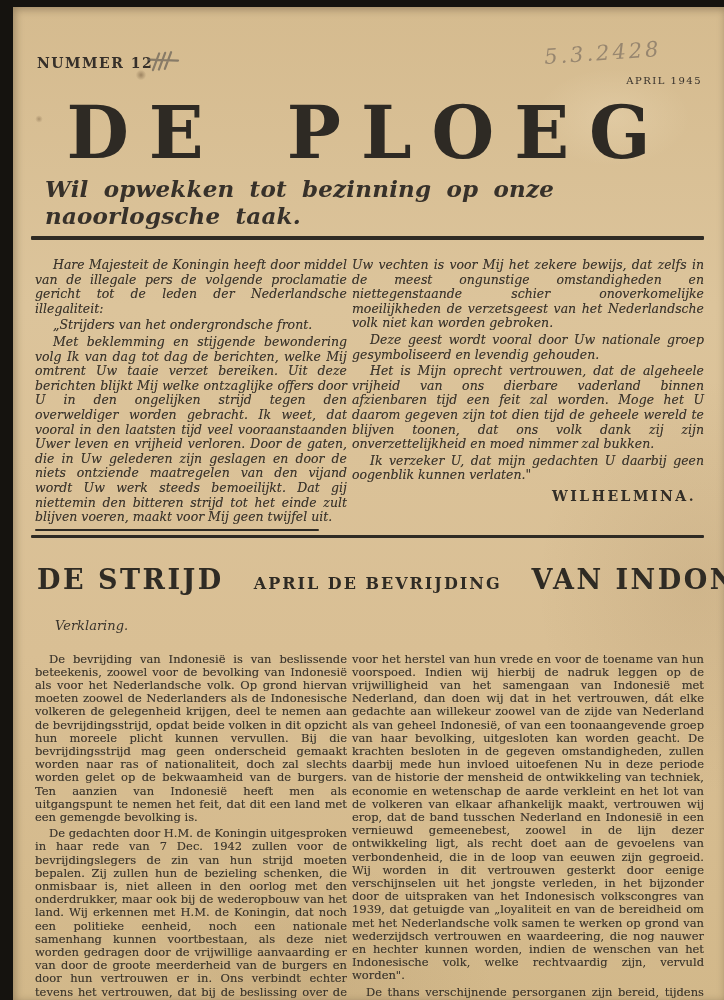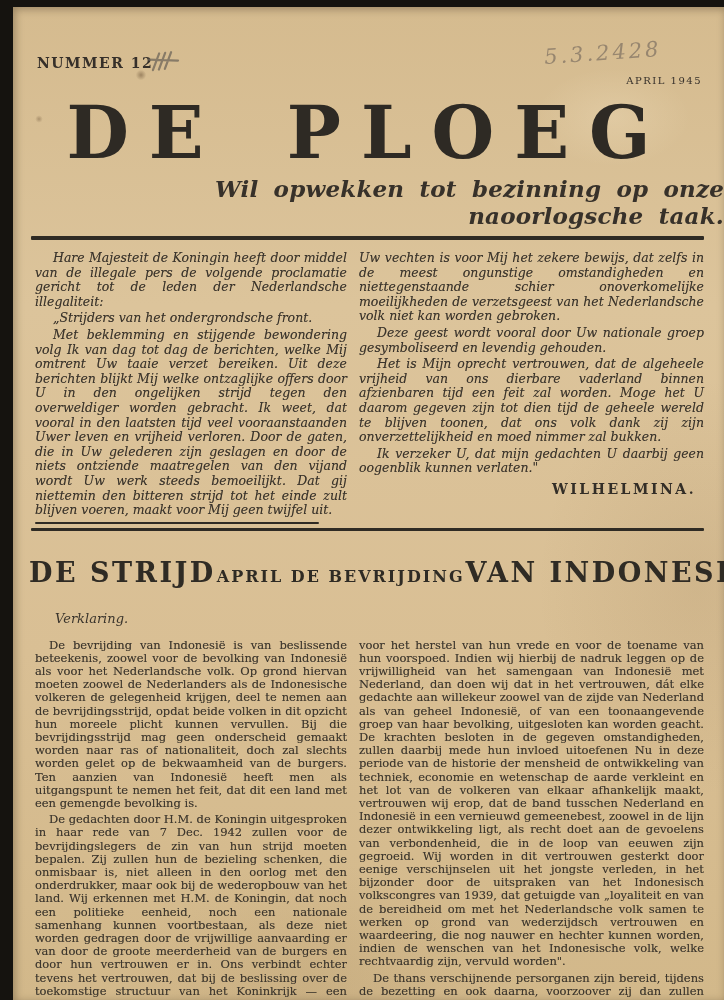--- a/index.html
+++ b/index.html
@@ -34,39 +34,39 @@
   .date{
     position:absolute;right:22px;top:28px;
     font-weight:normal;font-size:10px;letter-spacing:1.5px;color:#36302a;
   }
   .title{
     margin:12px 0 0 0;text-align:center;
     font-size:72px;line-height:76px;font-weight:bold;color:#2e2a24;
     letter-spacing:20px;word-spacing:18px;
   }
   .subtitle{
-    margin-top:4px;text-align:right;
+    margin-top:4px;text-align:left;
     font-style:italic;font-weight:bold;font-size:23px;color:#37312a;
     word-spacing:7px;letter-spacing:.2px;margin-left:32px;
   }
   .rule{background:#2f2b24;border-radius:1px;}
   .rule-thick{height:4px;margin:7px 20px 0 18px;}
   .rule-full{height:3px;margin:4px 20px 0 18px;}
   .rule-short{height:2px;width:284px;margin-top:4px;}
-  .cols{display:grid;grid-template-columns:312px 1fr;column-gap:12px;padding:11px 20px 0 22px;}
+  .cols{display:grid;grid-template-columns:312px 1fr;column-gap:5px;padding:18px 20px 0 22px;}
   .procl{font-style:italic;font-size:12.5px;line-height:14.6px;color:#3a342c;}
   .procl .para{margin:0 0 2px 0;text-align:justify;text-indent:18px;}
   .no-first-indent .para:first-child{text-indent:0;}
   .signature{
     text-align:right;padding-right:8px;margin-top:6px;
     font-style:normal;font-weight:bold;font-size:14px;letter-spacing:2.5px;color:#332e27;
   }
   .headline{
-    display:flex;align-items:baseline;gap:1px;
-    padding:6px 24px 0 16px;white-space:nowrap;color:#2f2b24;
+    display:flex;align-items:baseline;gap:30px;
+    padding:6px 24px 0 24px;white-space:nowrap;color:#2f2b24;
   }
   .h-big{font-weight:bold;font-size:27px;letter-spacing:2.5px;}
   .h-small{font-weight:bold;font-size:16px;letter-spacing:2px;}
   .verklaring{
     font-style:italic;font-size:13px;color:#3a342c;
     padding:3px 0 2px 42px;
   }
   .article{font-size:11.5px;line-height:13.2px;color:#3d372e;}
   .article .para{margin:0 0 3px 0;text-align:justify;text-indent:14px;}
   .procl .para, .article .para{text-shadow:0 0 .5px rgba(58,48,36,.45);}

